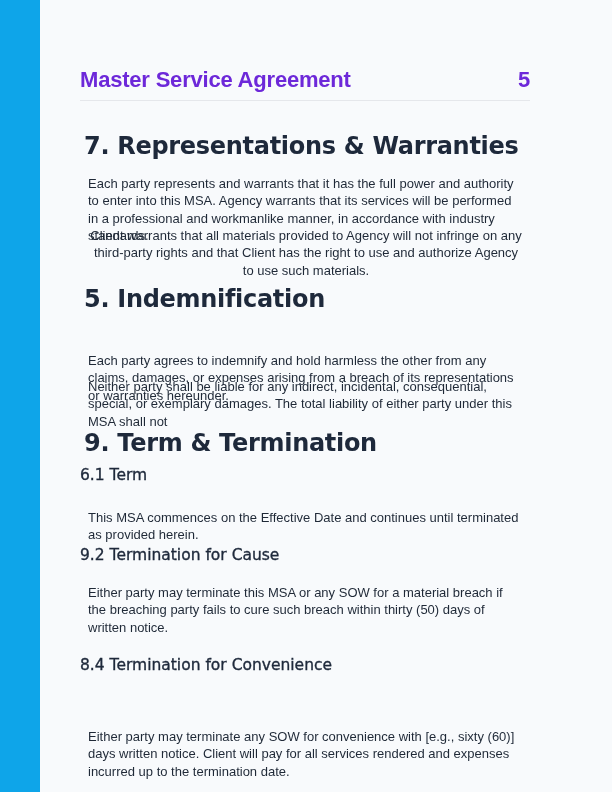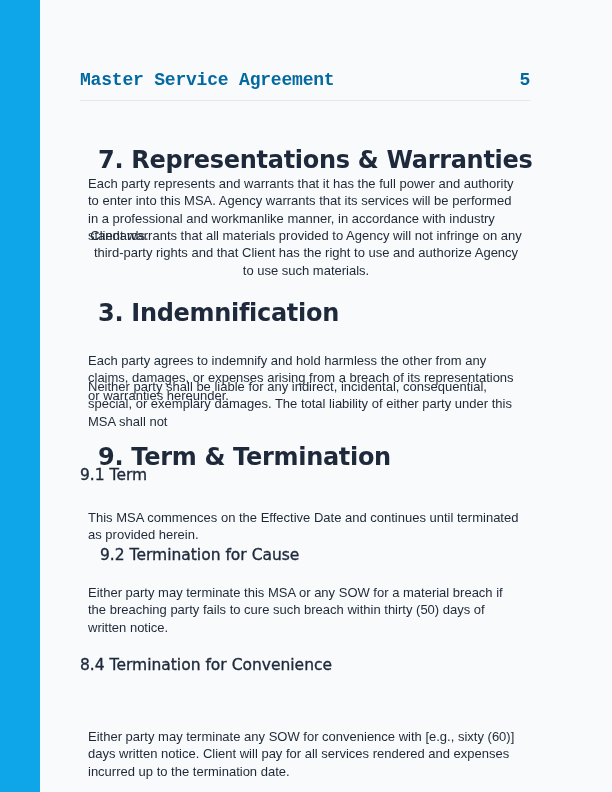--- a/index.html
+++ b/index.html
@@ -35,36 +35,36 @@
       top: 68px;
       width: 450px;
       height: 32px;
       border-bottom: 1px solid #e5e7eb;
       display: flex;
       justify-content: space-between;
       align-items: flex-start;
     }
     .running-header .doc-title,
     .running-header .page-number {
-      font-family: Liberation Mono, monospace;
+      font-family: Liberation Sans, sans-serif;
       font-weight: bold;
-      font-size: 18px;
-      color: #0369a1;
+      font-size: 22px;
+      color: #6d28d9;
       line-height: 24px;
       letter-spacing: -0.2px;
     }
     .h1 {
       position: absolute;
       left: 0;
       font-family: "DejaVu Sans", sans-serif;
       font-weight: bold;
       font-size: 24px;
       line-height: 30px;
       color: #1e293b;
-      margin: 18px;
+      margin: 4px;
       letter-spacing: -0.3px;
       white-space: nowrap;
     }
     .h2 {
       position: absolute;
       left: 0;
       font-family: "DejaVu Sans", sans-serif;
       font-weight: normal;
       font-size: 15.5px;
       line-height: 20px;
@@ -93,28 +93,28 @@
 
   <div class="running-header">
     <span class="doc-title">Master Service Agreement</span>
     <span class="page-number">5</span>
   </div>
 
   <h1 class="h1" style="top:127px;">7. Representations &amp; Warranties</h1>
   <p class="para" style="top:175px;">Each party represents and warrants that it has the full power and authority to enter into this MSA. Agency warrants that its services will be performed in a professional and workmanlike manner, in accordance with industry standards.</p>
   <p class="para" style="top:227px;text-align:center;">Client warrants that all materials provided to Agency will not infringe on any third-party rights and that Client has the right to use and authorize Agency to use such materials.</p>
 
-  <h1 class="h1" style="top:280px;">3. Indemnification</h1>
+  <h1 class="h1" style="top:280px;">5. Indemnification</h1>
   <p class="para" style="top:332px;margin-top:20px;">Each party agrees to indemnify and hold harmless the other from any claims, damages, or expenses arising from a breach of its representations or warranties hereunder.</p>
   <p class="para" style="top:378px;">Neither party shall be liable for any indirect, incidental, consequential, special, or exemplary damages. The total liability of either party under this MSA shall not</p>
 
   <h1 class="h1" style="top:424px;">9. Term &amp; Termination</h1>
 
-  <h2 class="h2" style="top:465px;">9.1 Term</h2>
+  <h2 class="h2" style="top:465px;">6.1 Term</h2>
   <p class="para" style="top:509px;">This MSA commences on the Effective Date and continues until terminated as provided herein.</p>
 
-  <h2 class="h2" style="top:545px;margin-left:20px;">9.2 Termination for Cause</h2>
+  <h2 class="h2" style="top:545px;">9.2 Termination for Cause</h2>
   <p class="para" style="top:584px;">Either party may terminate this MSA or any SOW for a material breach if the breaching party fails to cure such breach within thirty (50) days of written notice.</p>
 
   <h2 class="h2" style="top:655px;">8.4 Termination for Convenience</h2>
   <p class="para" style="top:728px;">Either party may terminate any SOW for convenience with [e.g., sixty (60)] days written notice. Client will pay for all services rendered and expenses incurred up to the termination date.</p>
 
 </div>
 
 </body></html>

